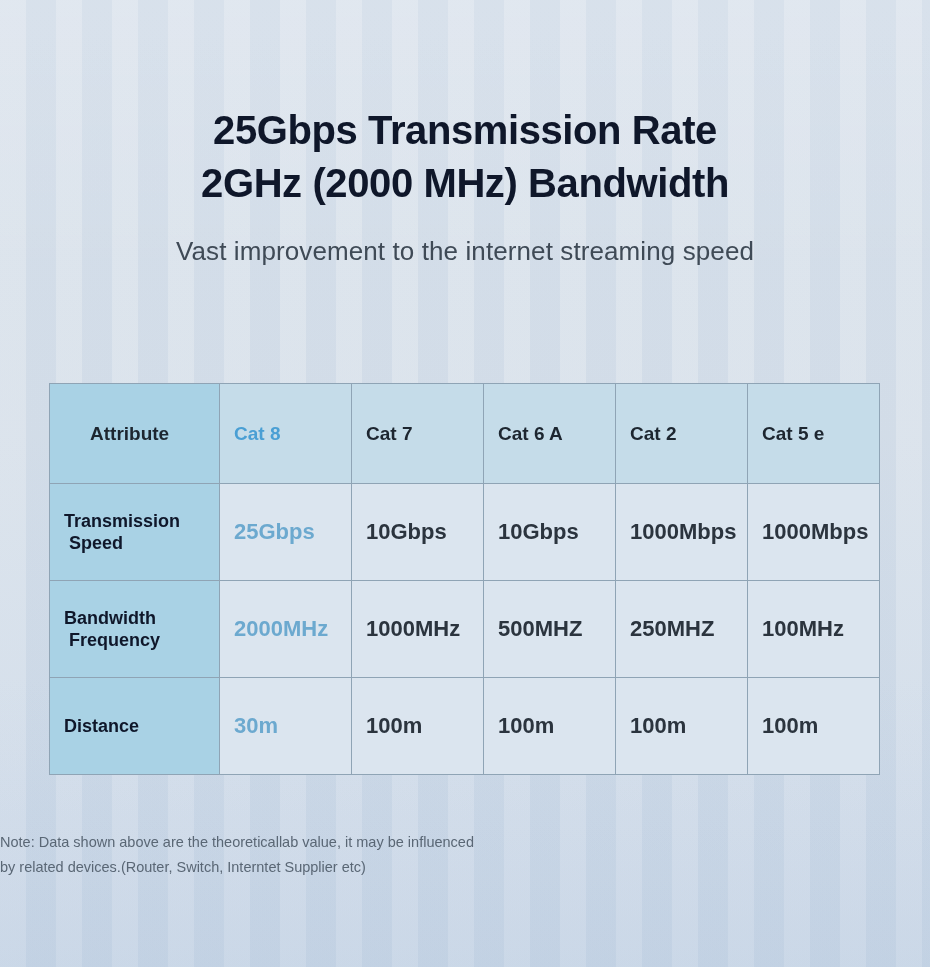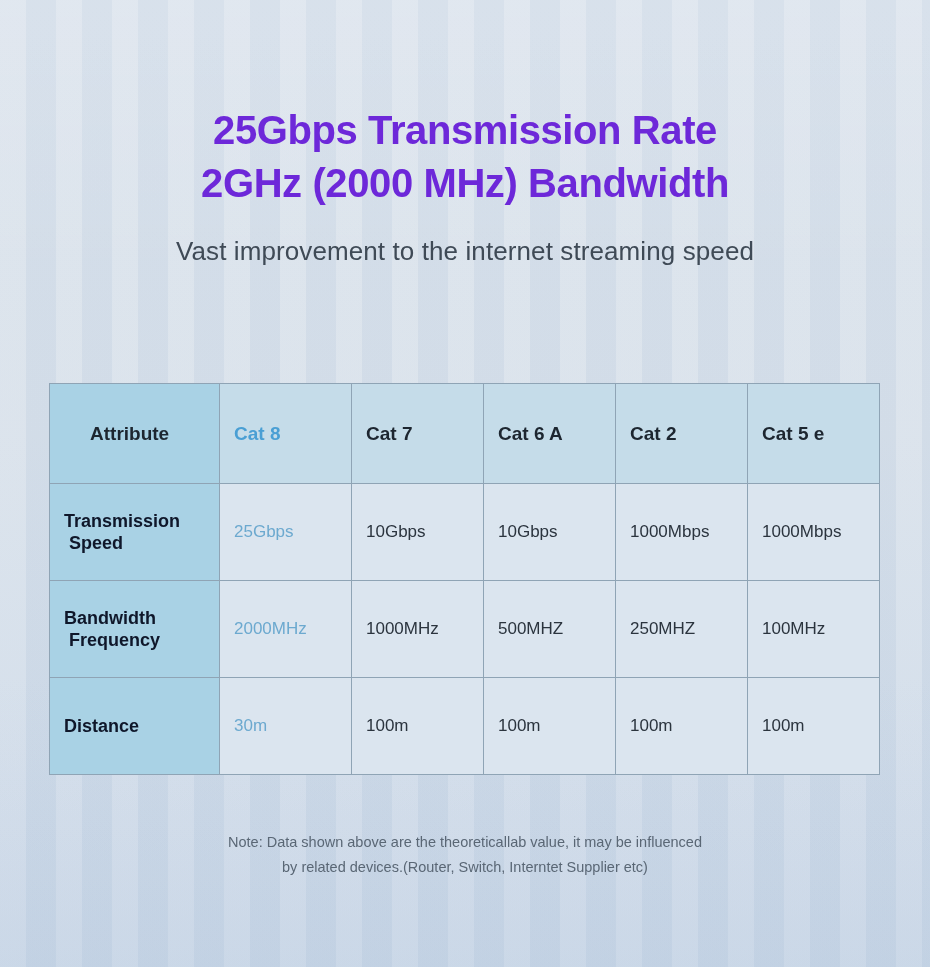--- a/index.html
+++ b/index.html
@@ -53,21 +53,21 @@
   }
 
   
   .headings {
     padding-top: 104px;
     text-align: center;
   }
   .title-line {
     font-size: 40px;
     font-weight: 700;
-    color: #6d28d9;
+    color: #0f172a;
     letter-spacing: -0.4px;
     line-height: 1.32;
     white-space: nowrap;
   }
   .subtitle {
     margin-top: 26px;
     font-size: 26px;
     font-weight: 400;
     color: #3f4a56;
     letter-spacing: 0.1px;
@@ -119,36 +119,36 @@
   tbody tr { height: 97px; }
   tbody th.row-label {
     background-color: #a9d2e5;
     font-size: 18px;
     font-weight: 700;
     color: #0f172a;
     line-height: 1.25;
   }
   tbody td {
     background-color: #dbe5ef;
-    font-size: 17px;
-    font-weight: 400;
+    font-size: 22px;
+    font-weight: 700;
     color: #2b343e;
   }
   tbody td.cat8-cell {
     color: #6ca9cf;
   }
   .row-label .lbl-l2 { display: block; padding-left: 5px; }
 
   
   .footnote {
     position: absolute;
     left: 0;
     right: 0;
     top: 830px;
-    text-align: center;
+    text-align: left;
     font-size: 14.5px;
     color: #5a6775;
     line-height: 1.72;
   }
   .footnote span { display: block; }
 </style>
 </head>
 <body>
 
 <div class="bg-base"></div>

